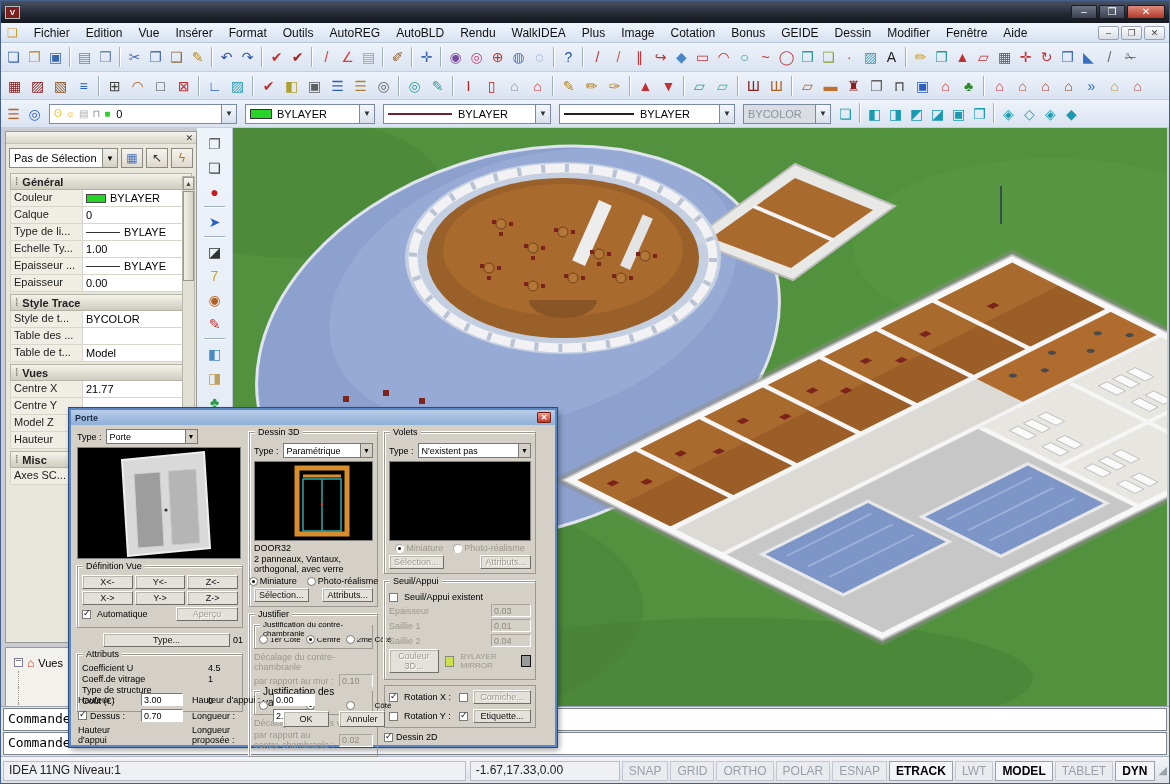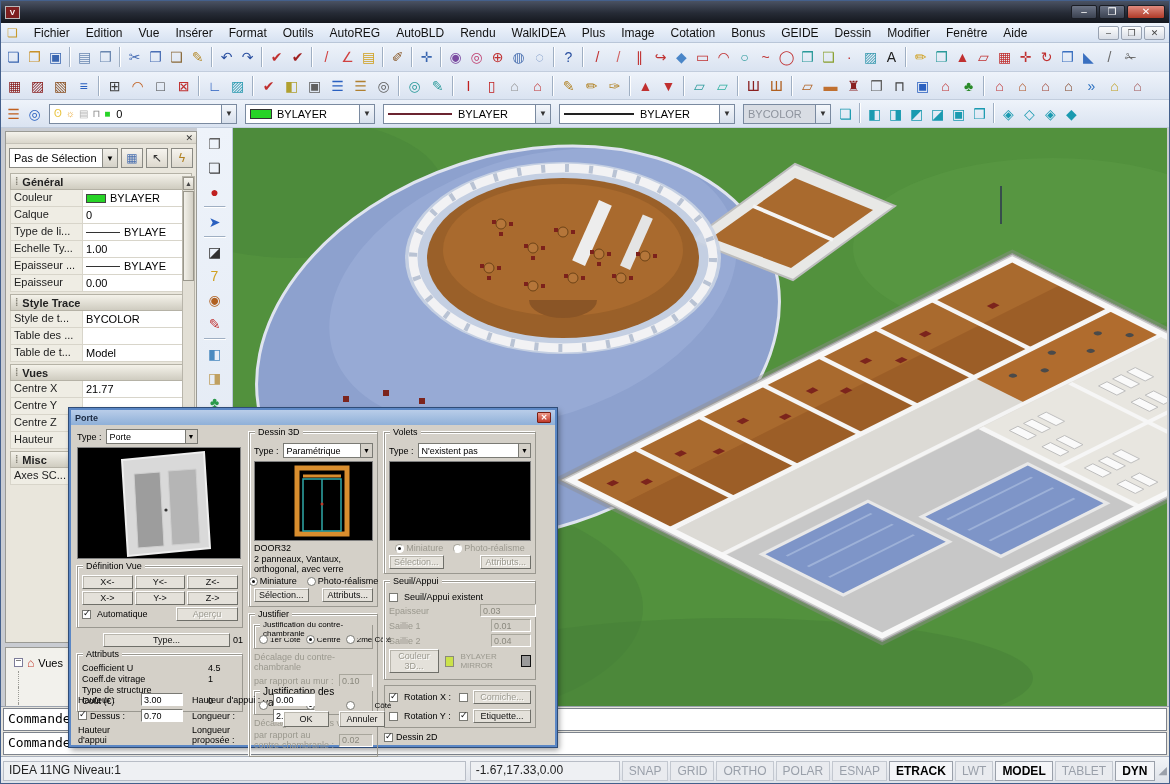--- a/index.html
+++ b/index.html
@@ -902,21 +902,21 @@
               <span>21.77</span>
             </div>
         </div>
           <div class="prow">
           <div class="plabel">Centre Y</div>
           <div class="pvalue">
               <span></span>
             </div>
         </div>
           <div class="prow">
-          <div class="plabel">Centre Z</div>
+          <div class="plabel">Model Z</div>
           <div class="pvalue">
               <span></span>
             </div>
         </div>
           <div class="prow">
           <div class="plabel">Hauteur</div>
           <div class="pvalue">
               <span></span>
             </div>
         </div>
@@ -1176,21 +1176,21 @@
         </div>
       </div>
       <div class="grp">
         <span class="gt">Seuil/Appui</span>
         <div class="frow">
             <span class="cb"></span>
           <span>Seuil/Appui existent</span>
           </div>
         <div class="dis frow">
             <span class="lbl">Epaisseur</span>
-          <input class="fld dis" style="width: 56px; margin-left: 48px;" value="0.03">
+          <input class="fld dis" style="width: 40px; margin-left: 48px;" value="0.03">
           </div>
         <div class="dis frow">
             <span class="lbl">Saillie 1</span>
           <input class="fld dis" style="width: 40px;" value="0.01">
           </div>
         <div class="dis frow">
             <span class="lbl">Saillie 2</span>
           <input class="fld dis" style="width: 40px;" value="0.04">
           </div>
         <div class="frow">

